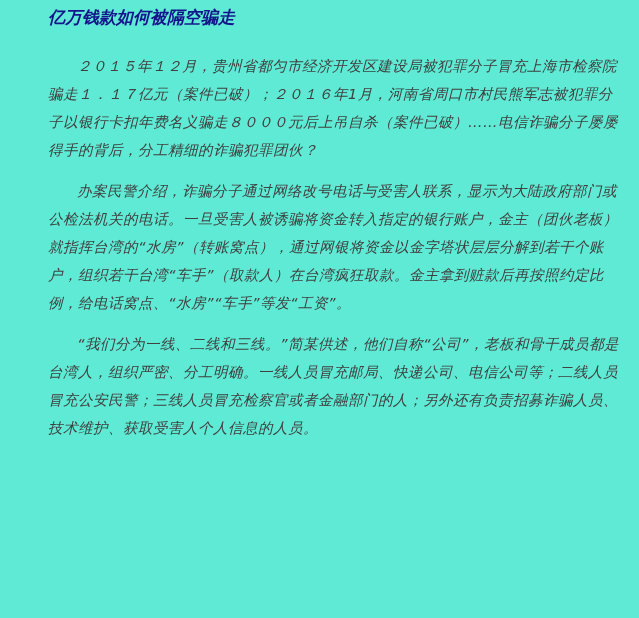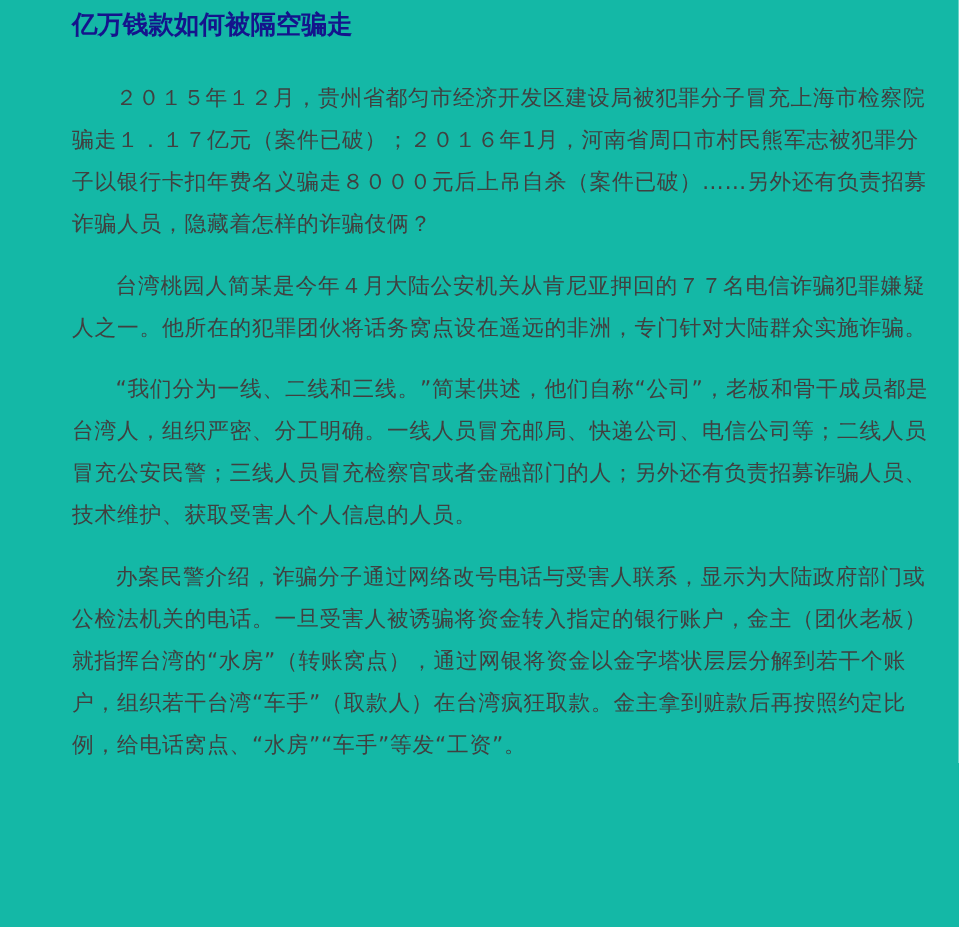--- a/index.html
+++ b/index.html
@@ -11,21 +11,22 @@
     width: 639px;
     height: 618px;
     overflow: hidden;
     font-family: "DejaVu Sans", sans-serif;
   }
   .page {
     box-sizing: border-box;
     width: 639px;
     height: 618px;
     padding: 6px 12px 0 48px;
-    background: #14b8a6;
+    background: #5eead4;
+    font-style: italic;
   }
   .article-title {
     margin: 0;
     font-size: 17px;
     line-height: 22px;
     font-weight: bold;
     color: #14148c;
     font-family: "DejaVu Sans", sans-serif;
   }
   .article-body p {
@@ -39,18 +40,17 @@
   .article-body p:first-child {
     margin-top: 24px;
   }
 </style>
 </head>
 <body>
 
 <div class="page">
   <h1 class="article-title">亿万钱款如何被隔空骗走</h1>
   <div class="article-body">
-    <p>２０１５年１２月，贵州省都匀市经济开发区建设局被犯罪分子冒充上海市检察院骗走１．１７亿元（案件已破）；２０１６年1月，河南省周口市村民熊军志被犯罪分子以银行卡扣年费名义骗走８０００元后上吊自杀（案件已破）……另外还有负责招募诈骗人员，隐藏着怎样的诈骗伎俩？</p>
-    <p>台湾桃园人简某是今年４月大陆公安机关从肯尼亚押回的７７名电信诈骗犯罪嫌疑人之一。他所在的犯罪团伙将话务窝点设在遥远的非洲，专门针对大陆群众实施诈骗。</p>
+    <p>２０１５年１２月，贵州省都匀市经济开发区建设局被犯罪分子冒充上海市检察院骗走１．１７亿元（案件已破）；２０１６年1月，河南省周口市村民熊军志被犯罪分子以银行卡扣年费名义骗走８０００元后上吊自杀（案件已破）……电信诈骗分子屡屡得手的背后，分工精细的诈骗犯罪团伙？</p>
+    <p>办案民警介绍，诈骗分子通过网络改号电话与受害人联系，显示为大陆政府部门或公检法机关的电话。一旦受害人被诱骗将资金转入指定的银行账户，金主（团伙老板）就指挥台湾的“水房”（转账窝点），通过网银将资金以金字塔状层层分解到若干个账户，组织若干台湾“车手”（取款人）在台湾疯狂取款。金主拿到赃款后再按照约定比例，给电话窝点、“水房”“车手”等发“工资”。</p>
     <p>“我们分为一线、二线和三线。”简某供述，他们自称“公司”，老板和骨干成员都是台湾人，组织严密、分工明确。一线人员冒充邮局、快递公司、电信公司等；二线人员冒充公安民警；三线人员冒充检察官或者金融部门的人；另外还有负责招募诈骗人员、技术维护、获取受害人个人信息的人员。</p>
-    <p>办案民警介绍，诈骗分子通过网络改号电话与受害人联系，显示为大陆政府部门或公检法机关的电话。一旦受害人被诱骗将资金转入指定的银行账户，金主（团伙老板）就指挥台湾的“水房”（转账窝点），通过网银将资金以金字塔状层层分解到若干个账户，组织若干台湾“车手”（取款人）在台湾疯狂取款。金主拿到赃款后再按照约定比例，给电话窝点、“水房”“车手”等发“工资”。</p>
   </div>
 </div>
 
 </body></html>

